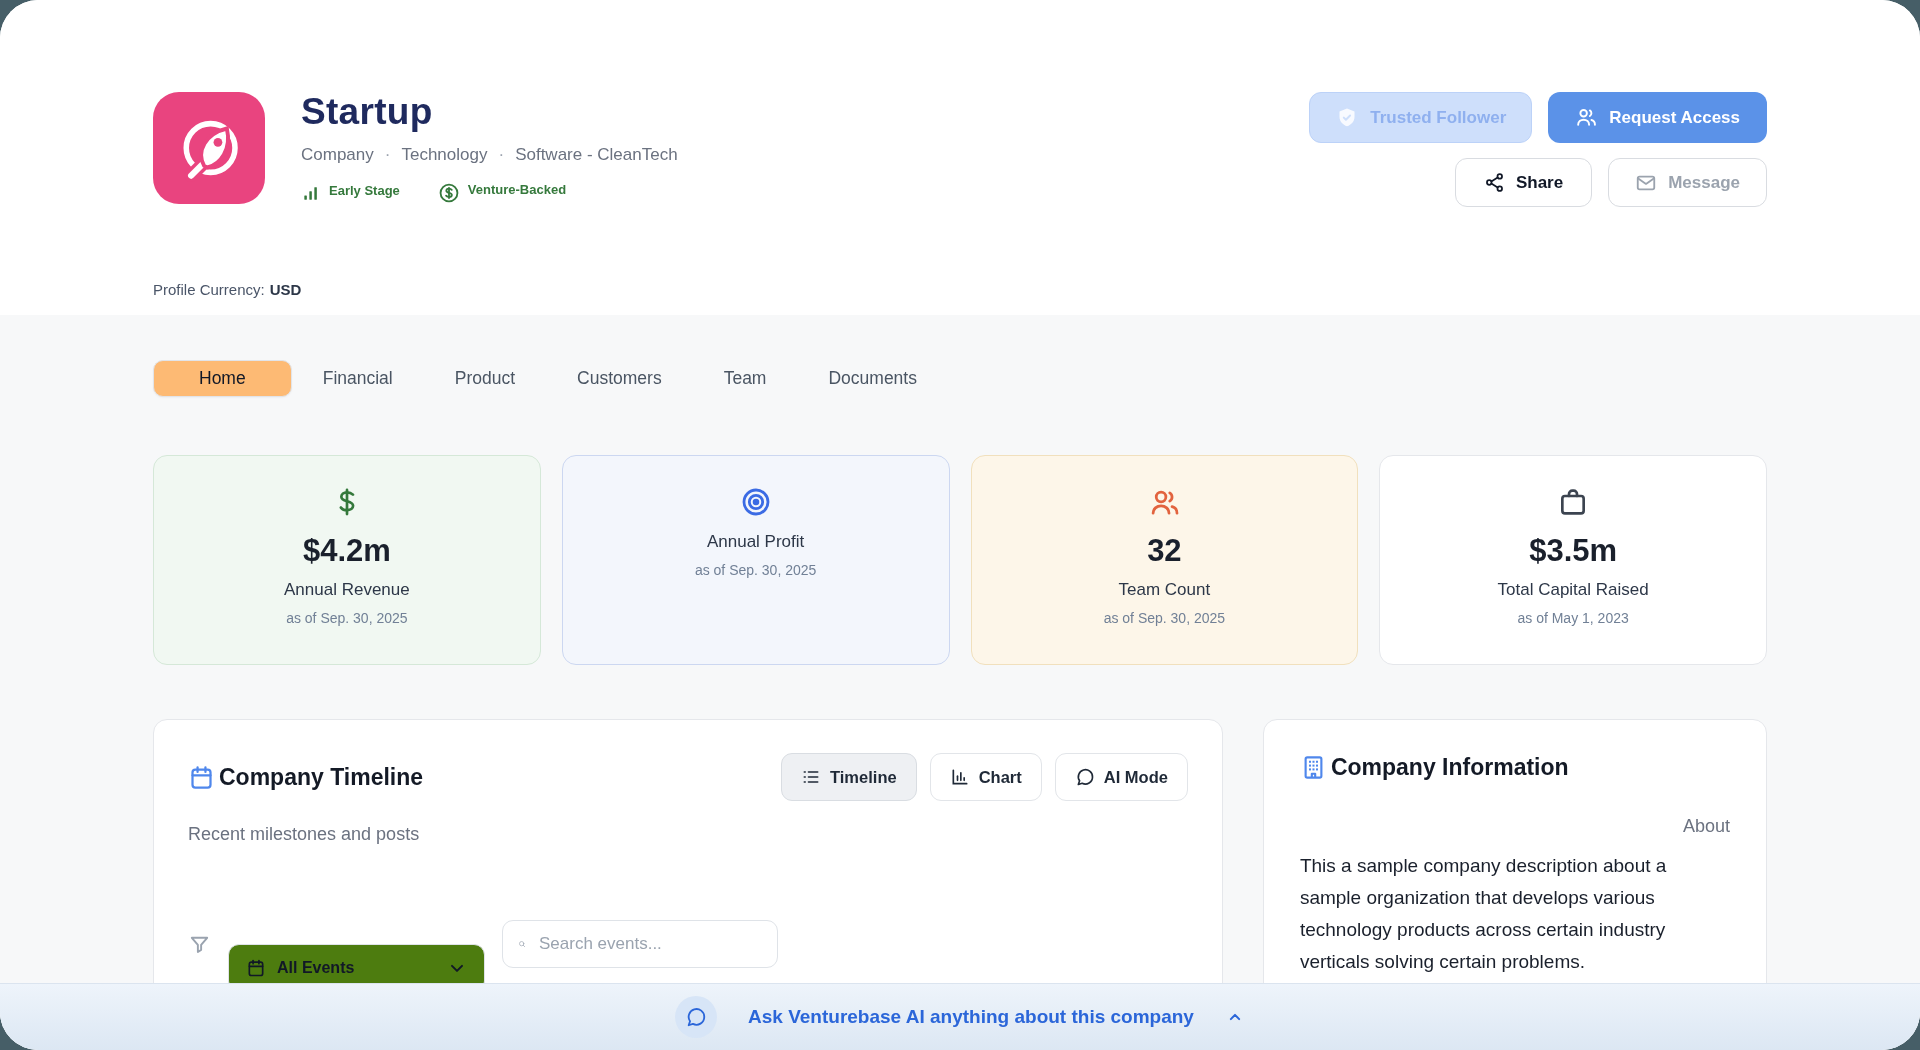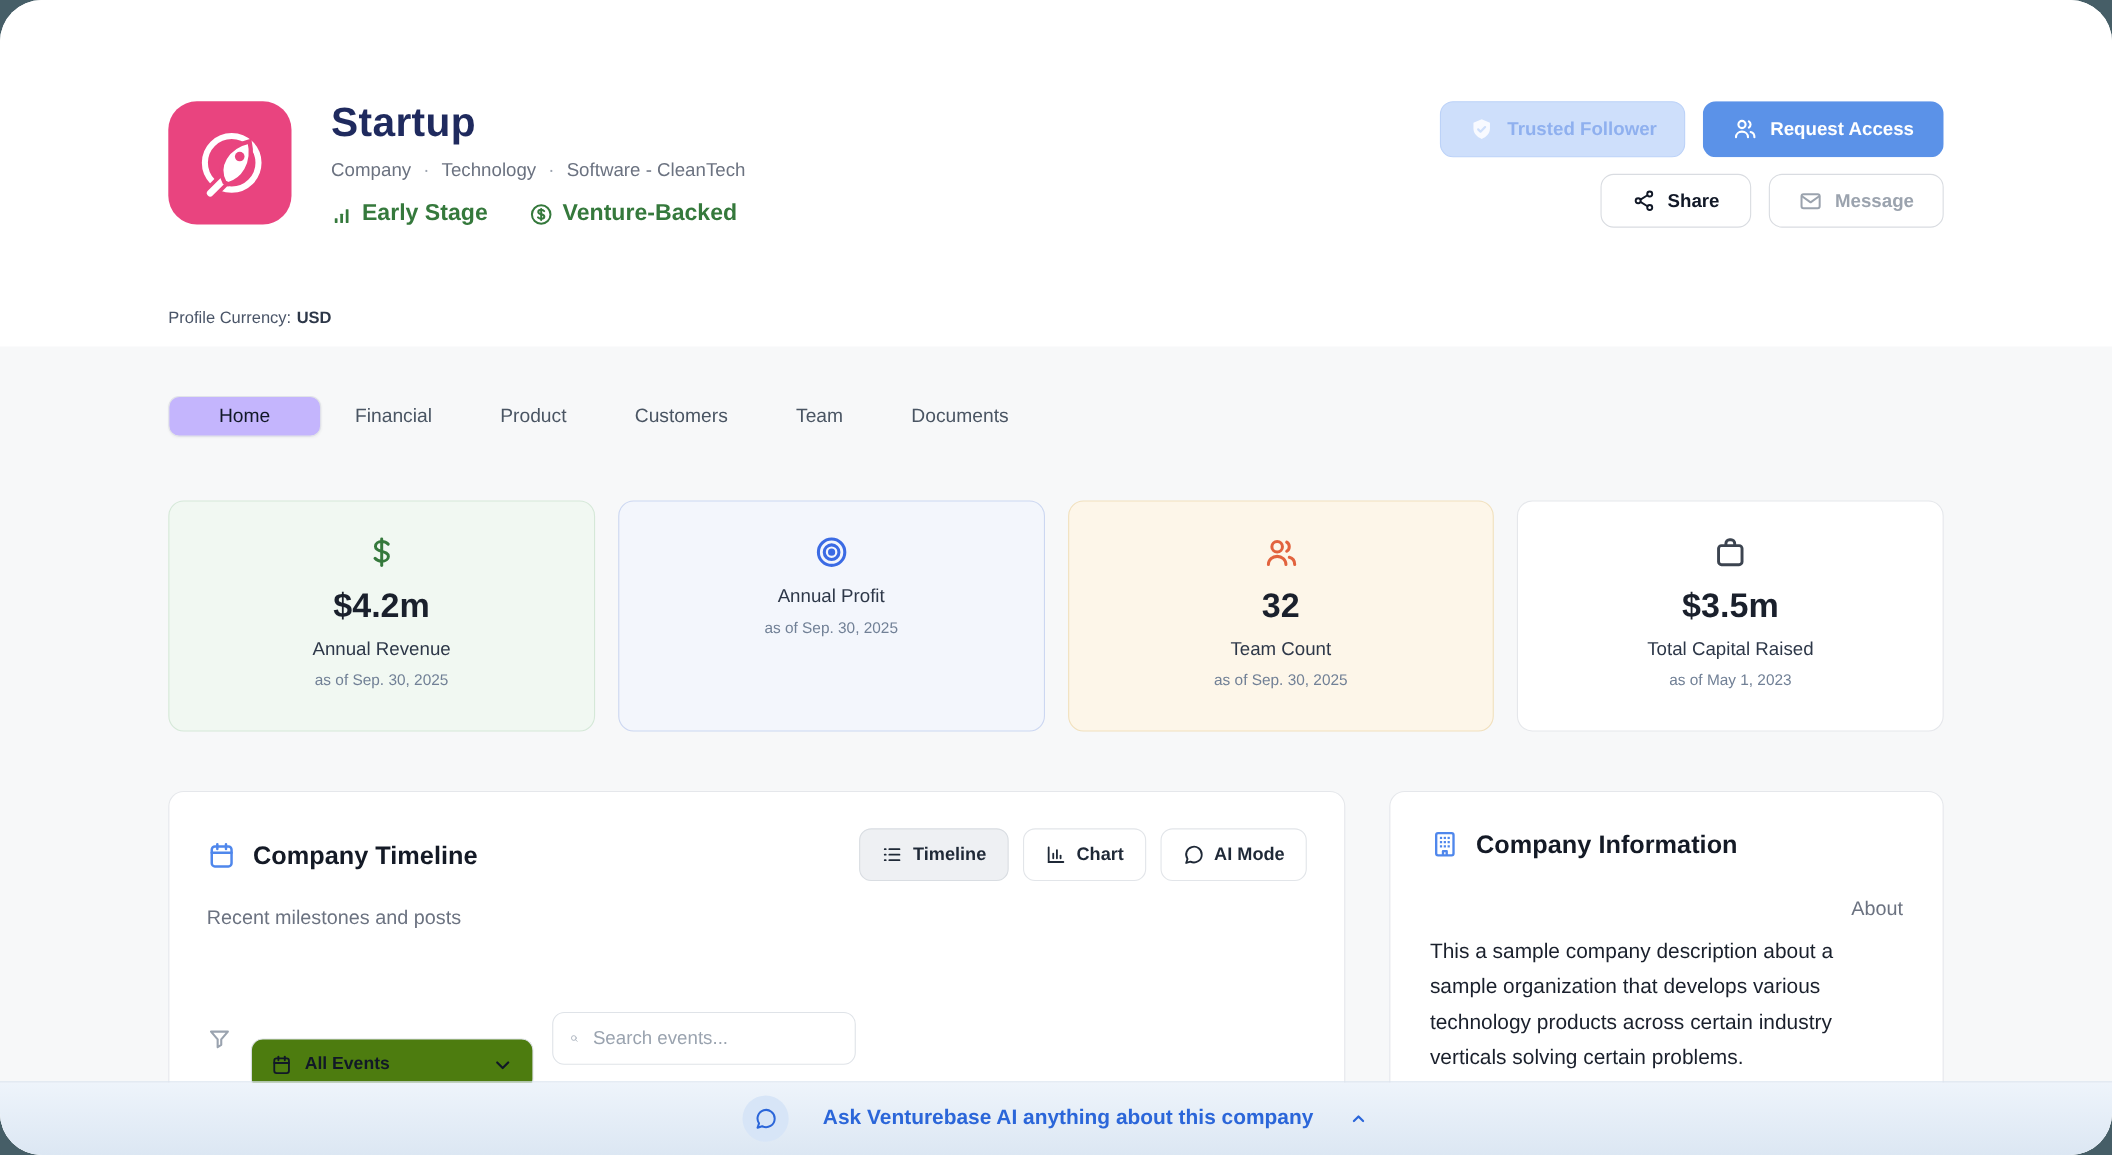--- a/index.html
+++ b/index.html
@@ -8,53 +8,53 @@
   
   .page-header{box-sizing:border-box;height:315px;padding:92px 153px 0;background:#fff;}
   .header-row{display:flex;align-items:flex-start;}
   .logo{width:112px;height:112px;border-radius:26px;background:#e9447f;flex:0 0 auto;
         display:flex;align-items:center;justify-content:center;}
   .title-block{margin-left:36px;}
   .company-name{margin:0;font-size:37px;font-weight:800;color:#1f2a5e;letter-spacing:.3px;line-height:1.1;}
   .subtitle{margin-top:12px;font-size:17px;color:#6b7280;display:flex;align-items:center;}
   .subtitle .dot{color:#9ca3af;margin:0 11px;}
   .badge-row{margin-top:17px;display:flex;align-items:center;gap:38px;}
-  .badge{display:flex;align-items:flex-end;gap:8px;color:#35793c;font-size:21px;font-weight:700;}
+  .badge{display:flex;align-items:flex-start;gap:8px;color:#35793c;font-size:13px;font-weight:700;}
   .header-actions{margin-left:auto;display:flex;flex-direction:column;align-items:flex-end;gap:15px;}
   .actions-row{display:flex;gap:16px;}
   .btn{display:flex;align-items:center;gap:11px;border-radius:12px;font-size:17px;font-weight:700;
        cursor:pointer;box-sizing:border-box;border:1px solid transparent;}
   .btn-trusted{height:51px;padding:0 25px;background:#cedffb;border-color:#bcd2f8;color:#8fb0ef;}
   .btn-request{height:51px;padding:0 26px;background:#5b92e8;color:#ffffff;}
   .btn-share{height:49px;padding:0 28px;background:#fff;border-color:#d9dce1;color:#111827;}
   .btn-message{height:49px;padding:0 26px;background:#fff;border-color:#d9dce1;color:#9ba3ae;}
   .currency-line{margin-top:74px;font-size:15px;color:#4a5568;}
   .currency-line b{color:#2d3748;font-weight:800;margin-left:5px;}
   
   .page-content{box-sizing:border-box;background:#f7f8f9;height:735px;padding:34px 153px 0;}
   .tab-bar{display:flex;align-items:center;}
   .tab{font-size:17.5px;color:#4a5563;padding:19px 31px;cursor:pointer;border-radius:10px;}
-  .tab.active{background:#c4b5fd;border:1px solid #e2e4e8;color:#111827;padding:7px 45px;
+  .tab.active{background:#fdba74;border:1px solid #e2e4e8;color:#111827;padding:7px 45px;
               box-shadow:0 1px 2px rgba(16,24,40,.04);}
   .stats-row{display:flex;gap:21px;margin-top:47px;}
   .stat-card{flex:1;box-sizing:border-box;height:210px;border-radius:14px;border:1px solid #e5e7eb;
              background:#fff;text-align:center;padding-top:27px;}
   .stat-card.green{background:#f1f8f2;border-color:#d5e8d8;}
   .stat-card.blue{background:#f3f6fc;border-color:#ccd7f1;}
   .stat-card.orange{background:#fdf6e9;border-color:#f1e0bd;}
   .stat-icon{height:38px;display:flex;align-items:center;justify-content:center;}
   .stat-value{margin-top:12px;font-size:31px;font-weight:800;color:#1a202c;}
   .stat-label{margin-top:11px;font-size:17px;font-weight:500;color:#2d3748;}
   .stat-date{margin-top:10px;font-size:14px;color:#718096;}
   .panels-row{display:flex;gap:40px;margin-top:54px;align-items:flex-start;}
   .panel{background:#fff;border:1px solid #e5e7eb;border-radius:14px;box-sizing:border-box;}
   .timeline-panel{width:1072px;height:345px;padding:33px 34px;}
   .info-panel{width:505px;height:345px;padding:34px 36px;}
   .panel-head{display:flex;align-items:center;}
-  .panel-title{display:flex;align-items:center;gap:15px;font-size:23px;font-weight:700;color:#141a26;}
+  .panel-title{display:flex;align-items:center;gap:4px;font-size:23px;font-weight:700;color:#141a26;}
   .view-group{margin-left:auto;display:flex;gap:13px;}
   .view-btn{height:46px;padding:0 19px;border-radius:11px;border:1px solid #e2e5e9;background:#fff;
             font-size:16.5px;font-weight:600;color:#1f2937;display:flex;align-items:center;gap:9px;cursor:pointer;}
   .view-btn.active{background:#eef0f3;border-color:#d9dde2;}
   .panel-sub{margin-top:23px;font-size:18px;color:#6b7280;}
   .filter-row{margin-top:51px;display:flex;align-items:center;gap:17px;}
   .dropdown{width:257px;height:48px;border:1px solid #dfe3e8;border-radius:11px;background:#4d7c0f;
             display:flex;align-items:center;padding:0 17px;box-sizing:border-box;gap:11px;cursor:pointer;margin-top:48px;}
   .dropdown-label{font-size:16px;font-weight:600;color:#111827;}
   .dropdown .chev{margin-left:auto;}

